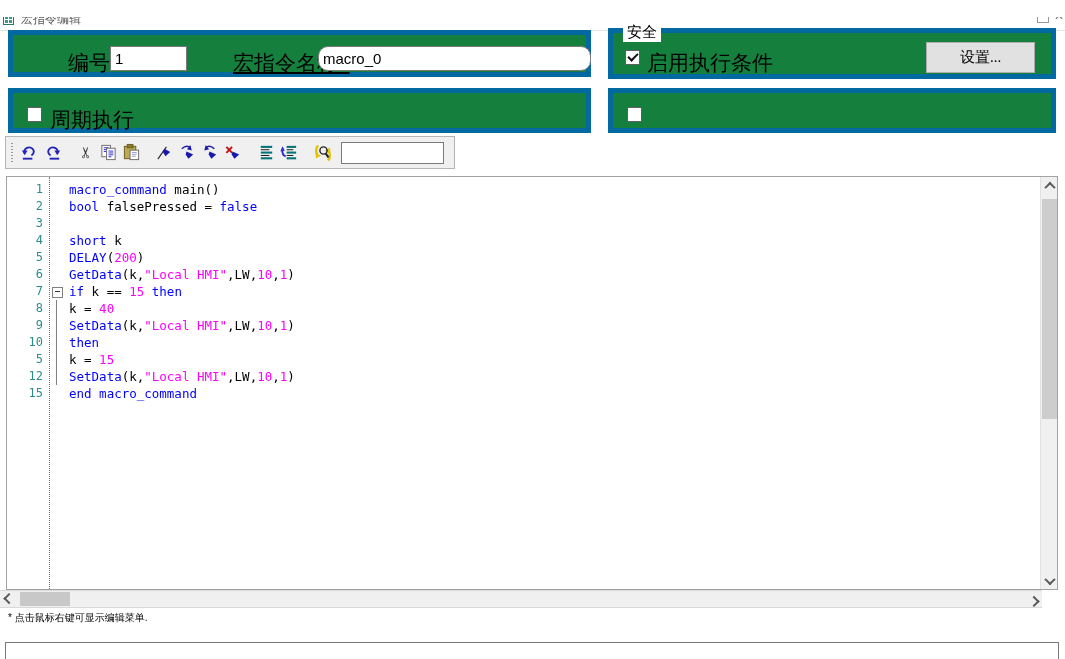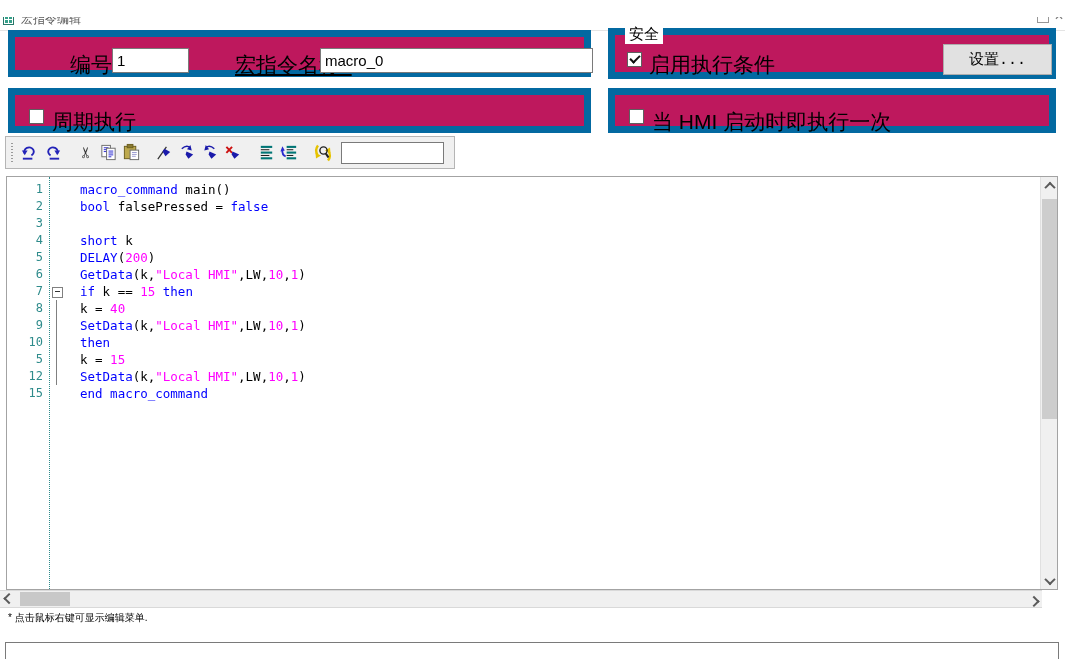--- a/index.html
+++ b/index.html
@@ -11,31 +11,31 @@
   .titlebar{position:absolute;left:0;top:0;width:1065px;height:13px;background:#fff;
     border-bottom:1px solid #e4e4e4;overflow:hidden;margin-top:17px;}
   .app-icon{position:absolute;left:3px;top:-3px;width:11px;height:11px;background:#35a08a;
     border:1px solid #27796a;box-sizing:border-box;
     background-image:linear-gradient(#fff 1px,transparent 1px),linear-gradient(90deg,#fff 1px,transparent 1px);
     background-size:4px 4px;}
   .title-text{position:absolute;left:21px;top:-6px;font-size:12px;color:#5a5a5a;}
   .btn-max{position:absolute;right:16px;top:-5px;width:12px;height:11px;border:1px solid #979797;box-sizing:border-box;}
   .btn-close{position:absolute;right:1px;top:-8px;font-size:12px;color:#7a7a7a;}
   
-  .panel{position:absolute;background:#be185d;border:7px solid #0369a1;box-sizing:border-box;}
+  .panel{position:absolute;background:#15803d;border:5px solid #0369a1;box-sizing:border-box;}
   #panel-basic{left:8px;top:30px;width:583px;height:47px;}
   #groupbox-security{left:608px;top:28px;width:448px;height:51px;}
   #panel-periodic{left:8px;top:88px;width:583px;height:45px;text-align:center;}
   #panel-startup{left:608px;top:88px;width:448px;height:45px;}
   .legend{position:absolute;top:-10px;left:10px;background:#fff;padding:0 4px;font-size:15px;}
   .lbl{position:absolute;font-size:21px;white-space:nowrap;}
   .tinput{position:absolute;background:#fff;border:1px solid #7a7a7a;font-family:"Liberation Sans",sans-serif;
     font-size:15px;padding:0 4px;box-sizing:border-box;outline:none;}
   .btn{position:absolute;background:#e1e1e1;border:1px solid #adadad;font-size:15px;
-    text-align:center;box-sizing:border-box;font-family:Liberation Mono, monospace;margin-left:15px;}
+    text-align:center;box-sizing:border-box;font-family:Liberation Serif, serif;}
   
   .cb{position:absolute;width:15px;height:15px;background:#fff;border:1px solid #5f5f5f;box-sizing:border-box;}
   .cb.checked::after{content:"";position:absolute;left:2px;top:2px;width:8px;height:4px;
     border-left:2px solid #111;border-bottom:2px solid #111;transform:rotate(-45deg);}
   
   #toolbar{position:absolute;left:5px;top:136px;width:450px;height:33px;background:#f0f0f0;
     border:1px solid #b5b5b5;box-sizing:border-box;display:flex;align-items:center;}
   .gripper{width:3px;height:20px;margin:0 5px 0 4px;
     background-image:repeating-linear-gradient(to bottom,#9a9a9a 0 1px,transparent 1px 3px);
     background-size:2px 100%;background-repeat:no-repeat;background-position:center;}
@@ -45,21 +45,21 @@
   #toolbar-search{width:103px;height:22px;margin-left:7px;border:1px solid #7a7a7a;background:#fff;
     font-size:13px;padding:0 3px;box-sizing:border-box;outline:none;}
   
   #editor{position:absolute;left:6px;top:176px;width:1052px;height:414px;background:#fff;
     border:1px solid #a3a3a3;box-sizing:border-box;}
   #margin-line{position:absolute;left:42px;top:0;bottom:0;width:0;border-left:1px dotted #2e8b8b;}
   #code-lines{position:absolute;left:0;top:4px;right:18px;font-family:"DejaVu Sans Mono",monospace;font-size:12.5px;}
   .crow{display:flex;height:17px;line-height:17px;}
   .crow .ln{width:36px;text-align:right;color:#2e8b8b;font-size:12px;flex:none;padding-right:2px;}
   .crow .fold{width:20px;flex:none;position:relative;margin-left:4px;}
-  .crow .code{white-space:pre;margin-left:11px;}
+  .crow .code{white-space:pre;}
   .f-start::before{content:"";position:absolute;left:3px;top:4px;width:9px;height:9px;border:1px solid #808080;background:#fff;}
   .f-start::after{content:"";position:absolute;left:6px;top:8px;width:5px;height:1px;background:#333;}
   .f-mid::before{content:"";position:absolute;left:7px;top:0;width:1px;height:17px;background:#808080;}
   .f-end::before{content:"";position:absolute;left:7px;top:0;width:1px;height:9px;background:#808080;}
   .f-end::after{content:"";position:absolute;left:7px;top:9px;width:6px;height:1px;background:#808080;}
   .tk-k{color:#0000ff;}
   .tk-m{color:#ff00ff;}
   .tk-p{color:#000000;}
   
   #vscroll{position:absolute;right:0;top:0;width:17px;height:100%;background:#f0f0f0;border-left:1px solid #e0e0e0;box-sizing:border-box;}
@@ -85,37 +85,36 @@
   <div class="app-icon"></div>
   <span class="title-text">宏指令编辑</span>
   <span class="btn-max"></span>
   <span class="btn-close">✕</span>
 </div>
 
 <div class="panel" id="panel-basic">
   <span class="lbl" style="left:55px;top:14px;">编号 :</span>
   <input class="tinput" style="left: 97px; top: 11px; width: 77px; height: 25px;" value="1">
   <span class="lbl" style="left:220px;top:14px;text-decoration:underline;">宏指令名称 :</span>
-  <input class="tinput" style="left: 305px; top: 11px; width: 273px; height: 25px;" value="macro_0">
+  <input class="tinput" style="left: 305px; top: 11px; width: 273px; height: 25px; border-radius: 10px;" value="macro_0">
 </div>
 
 <div class="panel" id="groupbox-security">
   <span class="legend">安全</span>
   <span class="cb checked" style="left:12px;top:17px;"></span>
   <span class="lbl" style="left:34px;top:16px;">启用执行条件</span>
   <button class="btn" style="left:313px;top:9px;width:109px;height:31px;">设置...</button>
 </div>
 
 <div class="panel" id="panel-periodic">
   <span class="cb" style="left:14px;top:14px;"></span>
   <span class="lbl" style="left:37px;top:13px;">周期执行</span>
 </div>
 <div class="panel" id="panel-startup">
   <span class="cb" style="left:14px;top:14px;"></span>
-  <span class="lbl" style="left:37px;top:13px;">当 HMI 启动时即执行一次</span>
 </div>
 
 <div id="toolbar">
   <div class="gripper"></div>
 
   <div class="tbtn">
     <svg width="19" height="19" viewBox="0 0 20 20">
       <path d="M5 11 A5 4.5 0 1 1 12 13" fill="none" stroke="#2323b8" stroke-width="2"></path>
       <polygon points="2,8 8,8 5,13" fill="#2323b8"></polygon>
       <rect x="3" y="15.5" width="10" height="2" fill="#2323b8"></rect>

